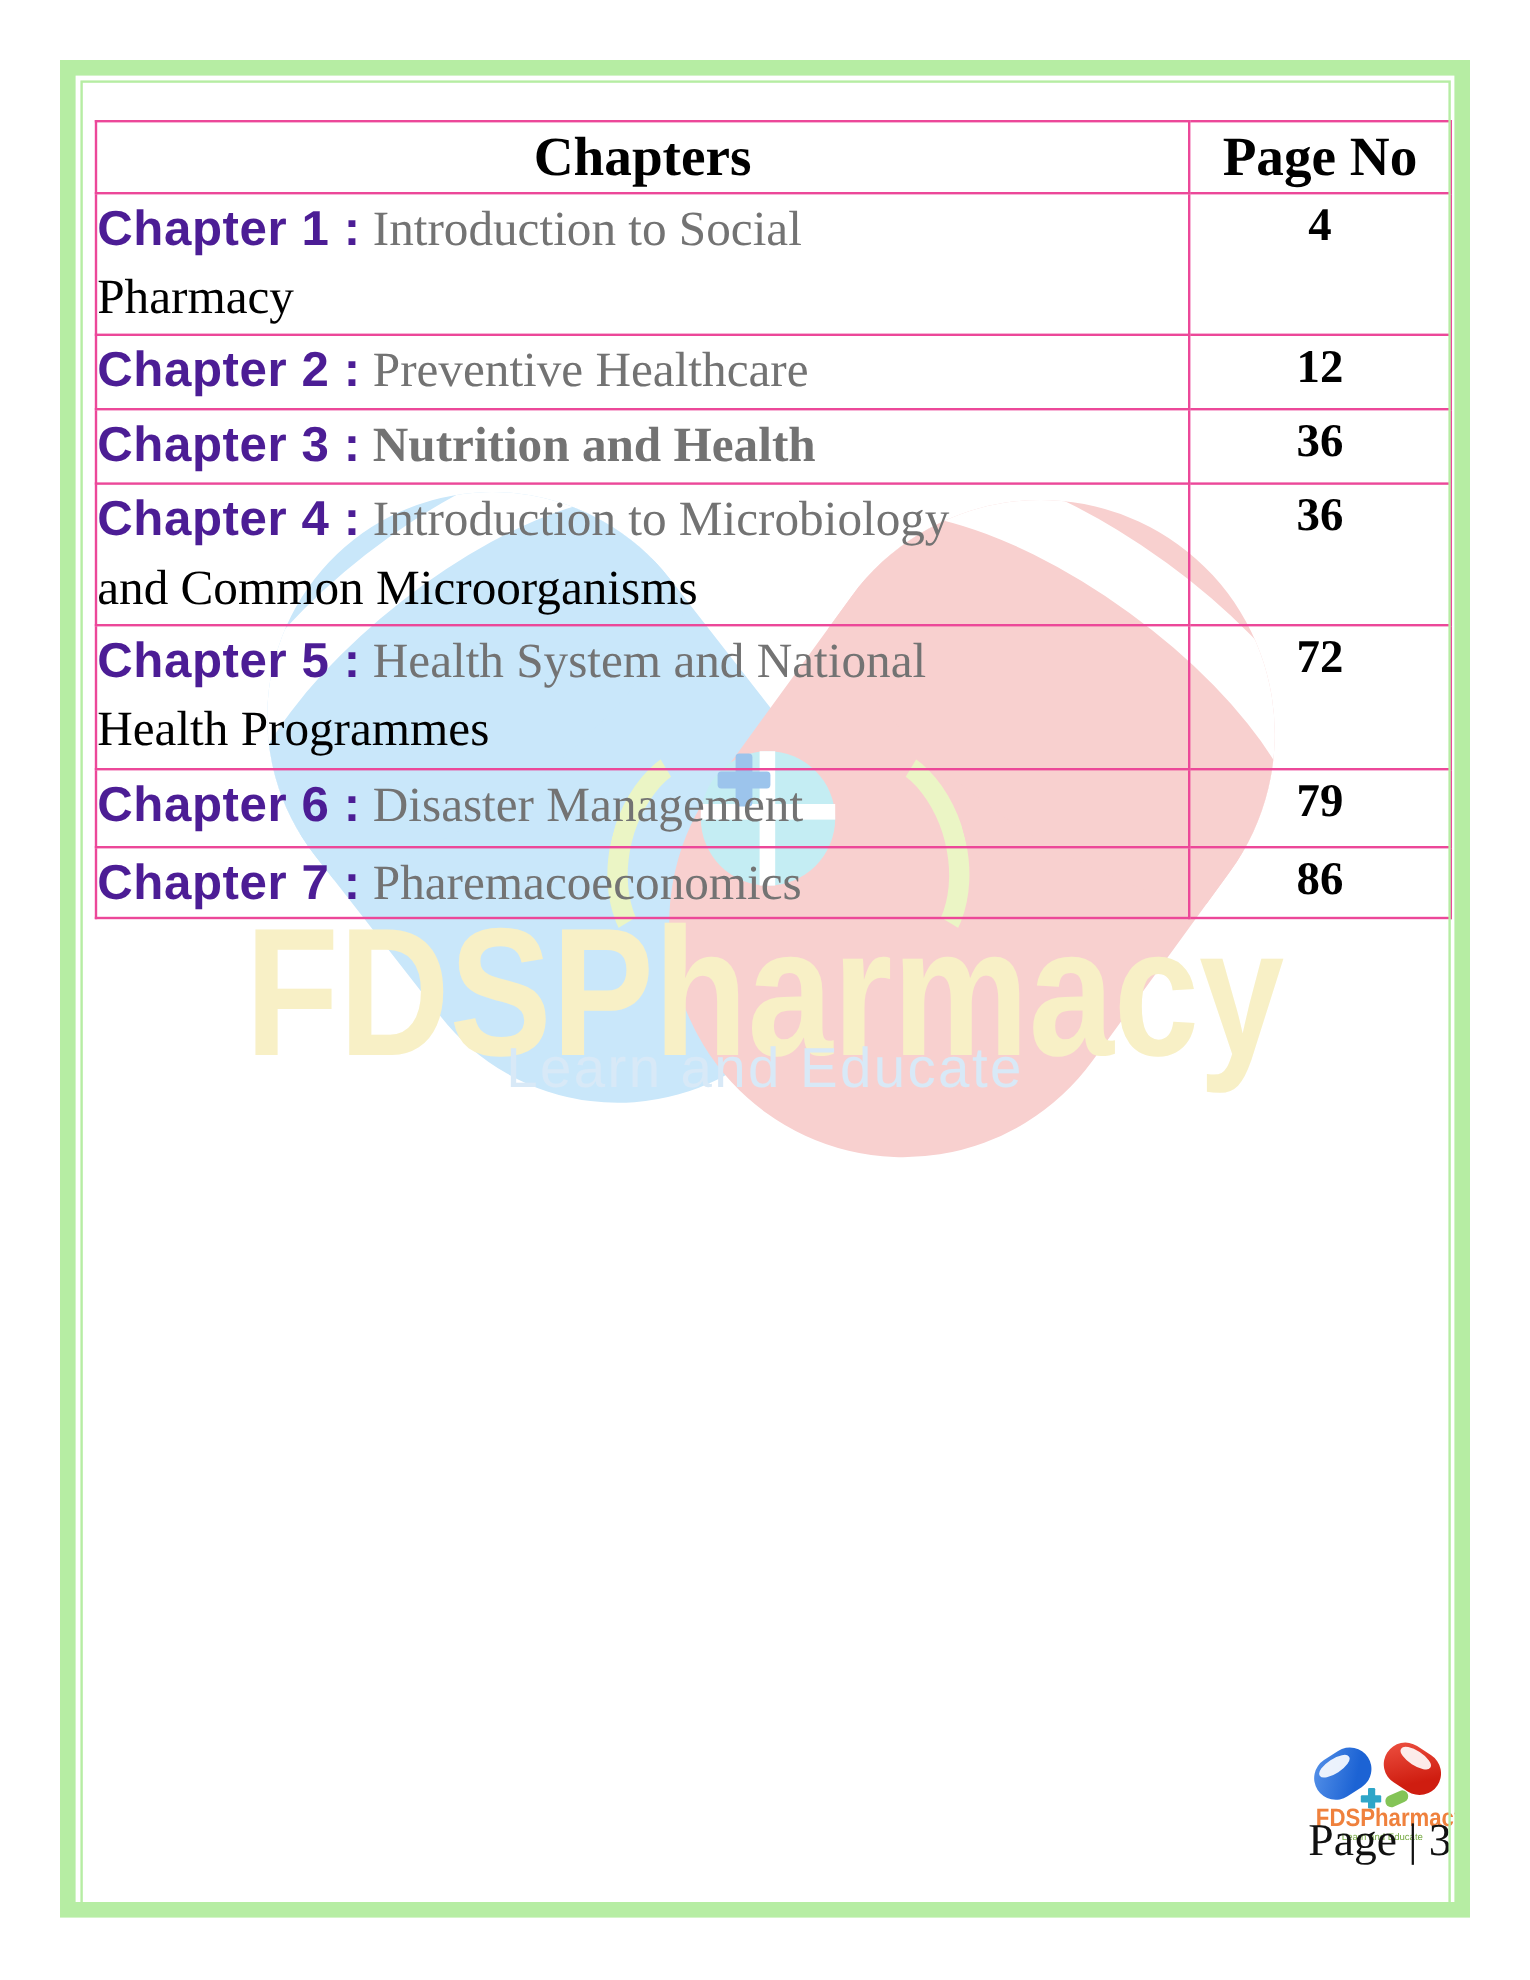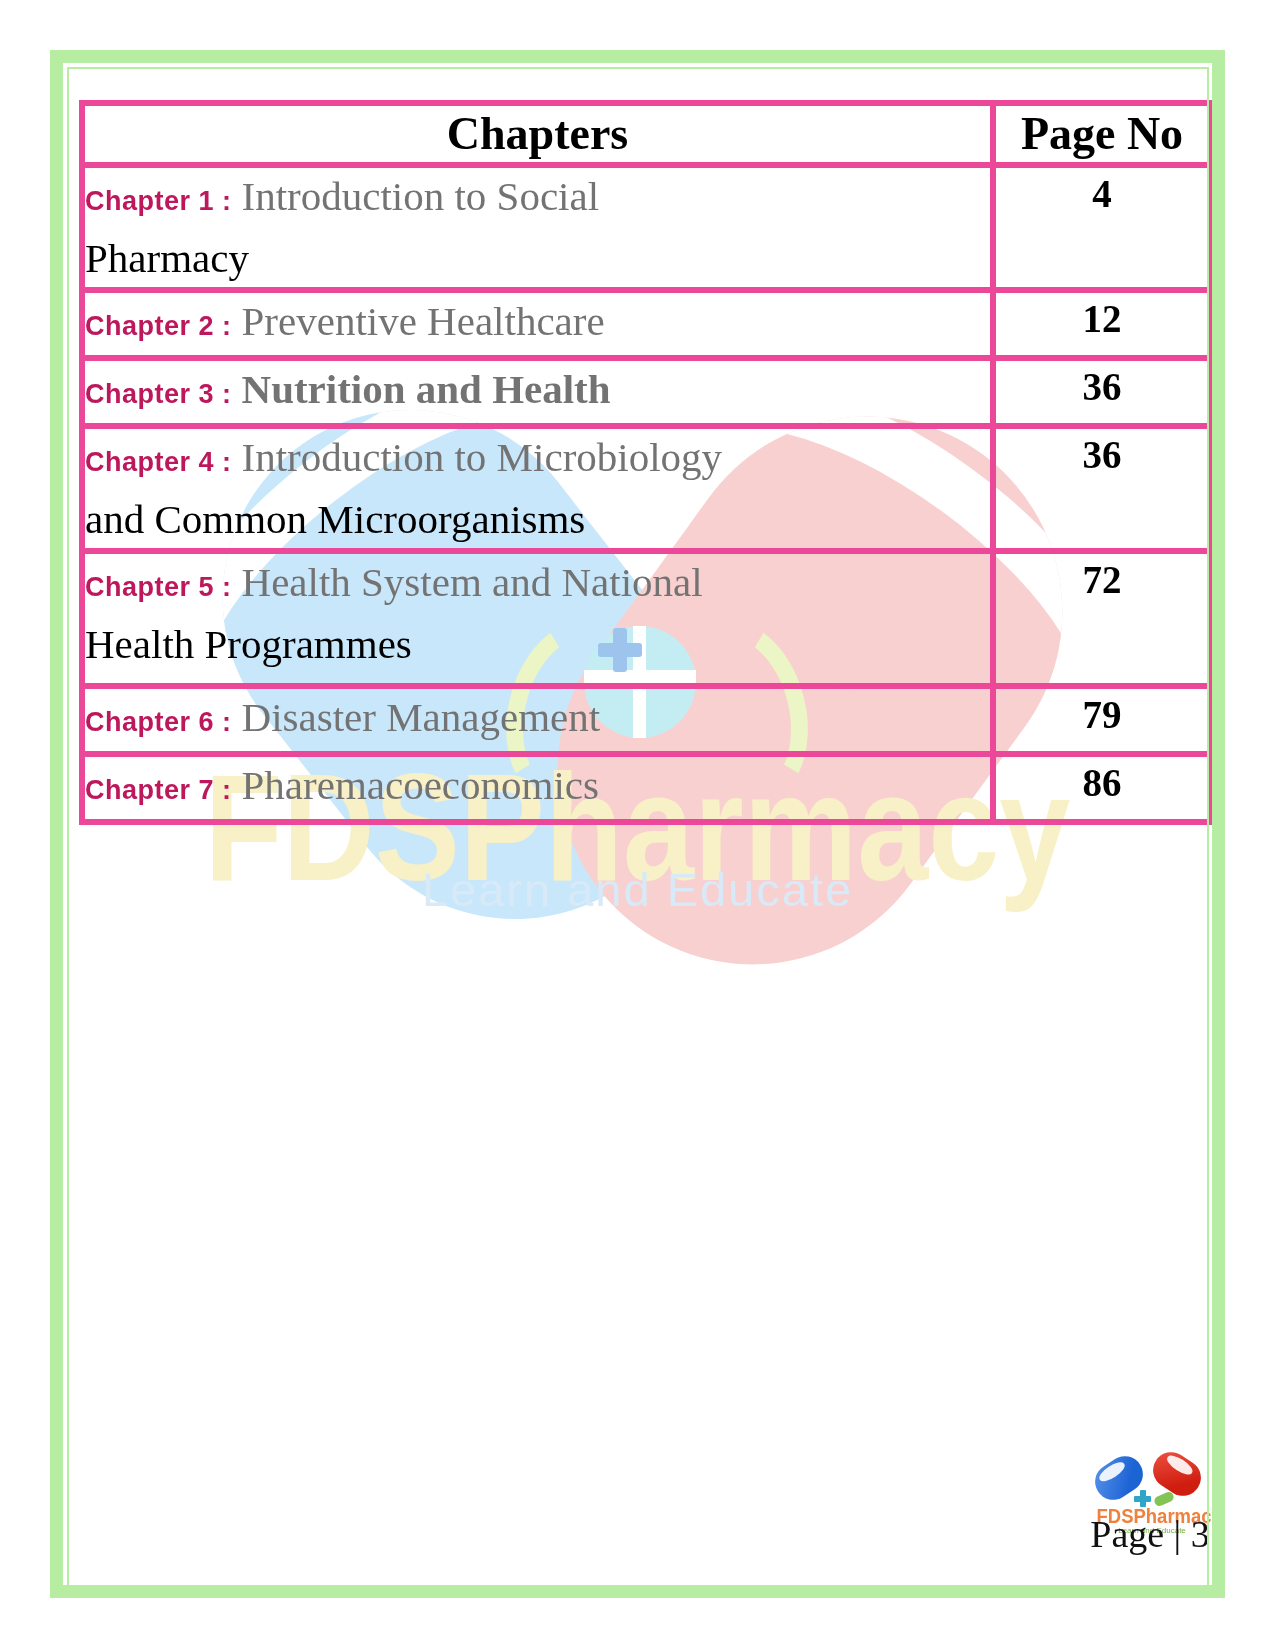--- a/index.html
+++ b/index.html
@@ -73,40 +73,40 @@
   }
   
   table.toc {
     position:absolute; left:79px; top:100px; z-index:1;
     border-collapse:collapse; table-layout:fixed;
     background:transparent;
   }
   table.toc col.c-chapters { width:911px; }
   table.toc col.c-pageno  { width:218px; }
   table.toc td, table.toc th {
-    border:6px solid #ec4899; padding:0; background:transparent;
+    border:2px solid #ec4899; padding:0; background:transparent;
     vertical-align:top; overflow:hidden;
   }
   table.toc thead tr { height:60px; }
   table.toc th {
     font-family:"Liberation Serif", serif; font-weight:bold;
     font-size:46px; line-height:56px; text-align:center; color:#000;
     vertical-align:middle;
   }
   tbody tr:nth-child(1) { height:118px; }
   tbody tr:nth-child(2) { height:62px;  }
   tbody tr:nth-child(3) { height:62px;  }
   tbody tr:nth-child(4) { height:118px; }
-  tbody tr:nth-child(5) { height:135px; }
+  tbody tr:nth-child(5) { height:120px; }
   tbody tr:nth-child(6) { height:65px;  }
   tbody tr:nth-child(7) { height:45px;  }
   td.chapter-cell { padding:2px 8px 0 6px; }
   .chapter-label {
     font-family:"Liberation Sans", sans-serif; font-weight:900;
-    font-size:27px; line-height:57px; letter-spacing:0.5px; color:#be185d;
+    font-size:41px; line-height:57px; letter-spacing:0.5px; color:#4c1d95;
     white-space:nowrap;
   }
   .chapter-title {
     font-family:"Liberation Serif", serif; font-size:41px;
     line-height:57px; color:#737373; margin-left:10px;
   }
   .chapter-title.bold { font-weight:bold; }
   .chapter-title-line2 {
     display:block; font-family:"Liberation Serif", serif;
     font-size:41px; line-height:57px; color:#000;

